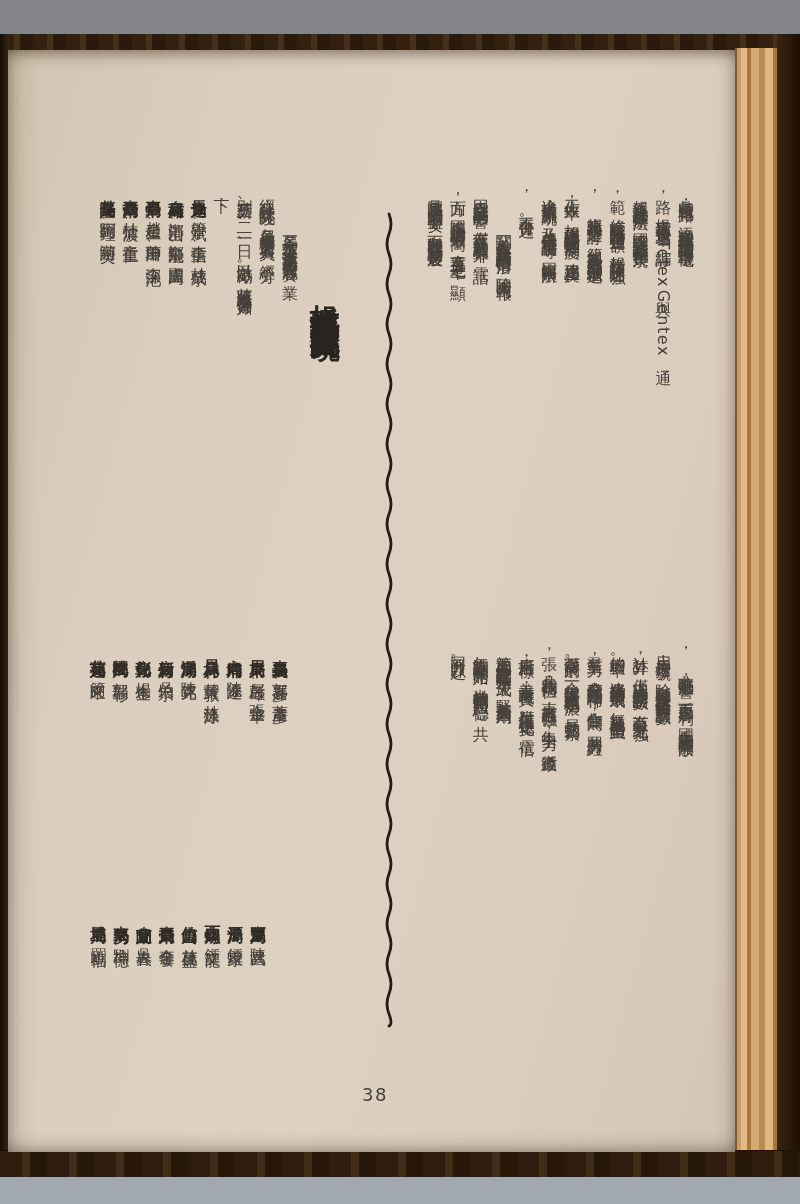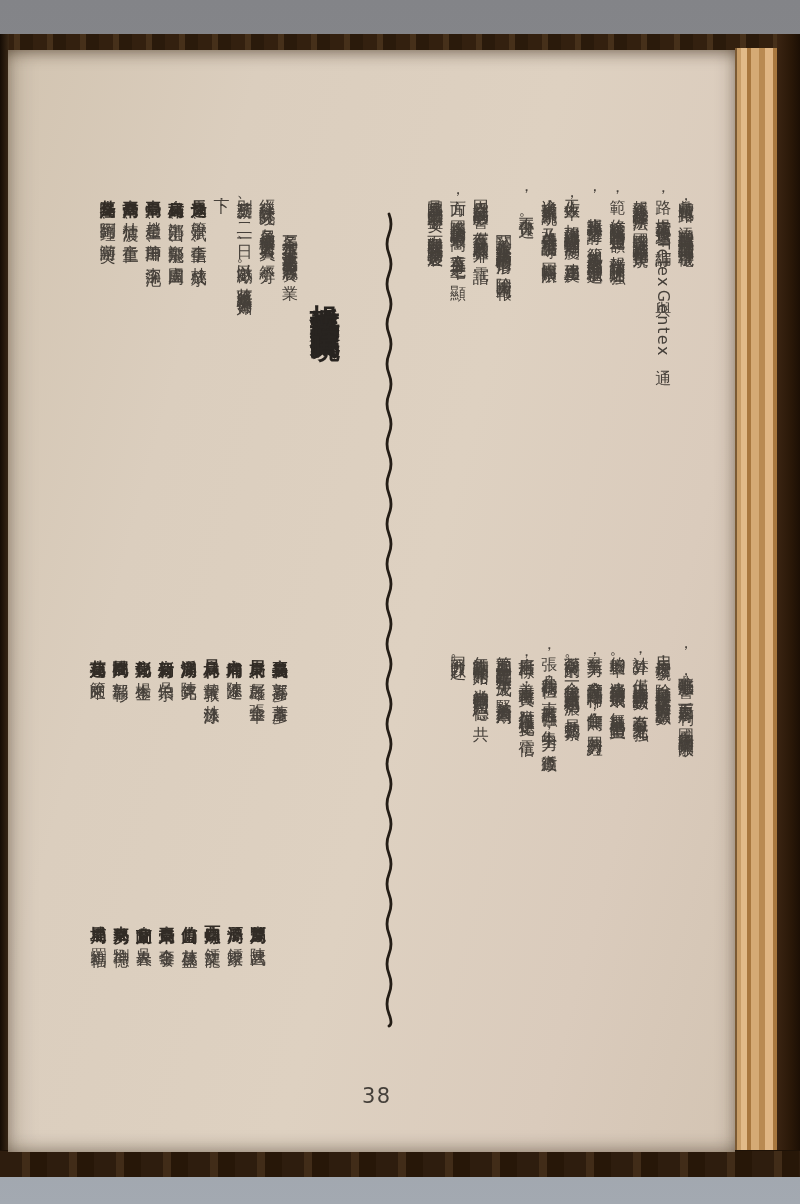--- a/index.html
+++ b/index.html
@@ -55,21 +55,21 @@
   .bureau { font-weight:bold; color:#322c26; }
   .contest-title {
     position:absolute; left:309px; top:281px;
     writing-mode:vertical-rl; text-orientation:upright;
     font-size:30px; font-weight:bold; letter-spacing:2.2px; line-height:1.1;
     color:#282420; white-space:nowrap;
   }
   .divider { position:absolute; left:382px; top:212px; width:14px; height:854px; }
   .page-number {
     position:absolute; left:362px; top:1084px;
-    font-size:21px; letter-spacing:1.5px; color:#45403a;
+    font-size:18px; letter-spacing:1.5px; color:#45403a;
   }
 </style>
 </head>
 <body>
 
 <div class="scene">
   <div class="cover-top"></div>
   <div class="cover-left"></div>
   <div class="stack-right"></div>
   <div class="cover-right"></div>

